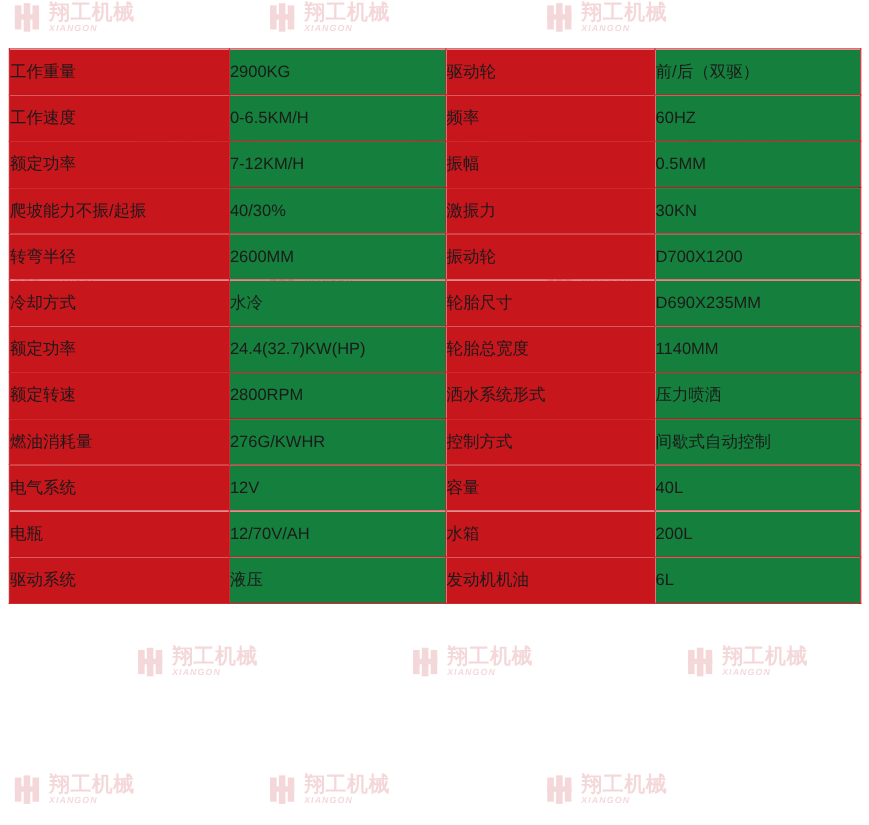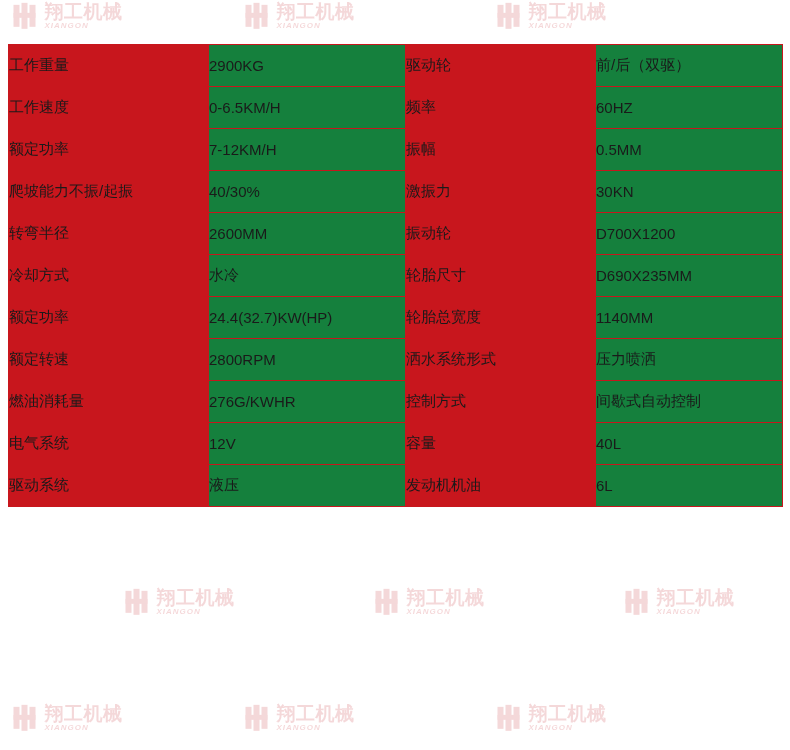--- a/index.html
+++ b/index.html
@@ -427,20 +427,26 @@
           <td class="lbl">控制方式</td>
           <td class="val">间歇式自动控制</td>
         </tr>
         <tr>
           <td class="lbl">电气系统</td>
           <td class="val">12V</td>
           <td class="lbl">容量</td>
           <td class="val">40L</td>
         </tr>
         <tr>
+          <td class="lbl">电瓶</td>
+          <td class="val">12/70V/AH</td>
+          <td class="lbl">水箱</td>
+          <td class="val">200L</td>
+        </tr>
+        <tr>
           <td class="lbl">驱动系统</td>
           <td class="val">液压</td>
           <td class="lbl">发动机机油</td>
           <td class="val">6L</td>
         </tr>
       </tbody>
   </table>
 </div>
 
 </body></html>

